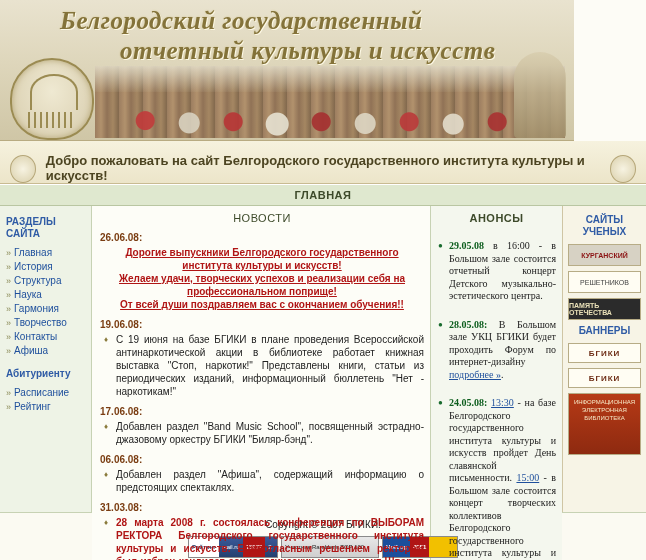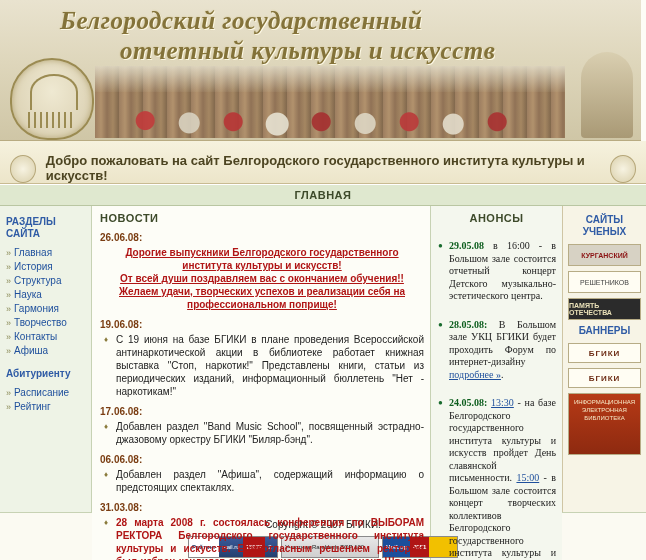--- a/index.html
+++ b/index.html
@@ -11,21 +11,21 @@
   #page {
     position: relative;
     width: 646px; height: 560px;
     overflow: hidden;
     background: #fdfcf6;
   }
 
   
   .header {
     position: relative;
-    width: 641px;
+    width: 574px;
     height: 140px;
     background: linear-gradient(180deg,#e9e3cf 0%,#ded6bb 45%,#cfc6a6 100%);
     overflow: hidden;
     border-bottom: 1px solid #b8ab82;
   }
   .header .photo-strip {
     position: absolute;
     left: 95px; top: 66px;
     width: 470px; height: 72px;
     background:
@@ -188,23 +188,23 @@
   }
   .menu-list li:before {
     content: "»";
     position: absolute; left: 0; top: 0;
     color: #8a8a57;
     font-size: 9px;
   }
 
   
   .main-head {
-    text-align: left;
+    text-align: center;
     font-size: 11px;
-    font-weight: bold;
+    font-weight: normal;
     color: #3d4a2a;
     letter-spacing: .5px;
     margin: 2px 0 8px 0;
   }
   .news-date {
     font-size: 10px;
     color: #7a3d12;
     font-weight: bold;
     margin: 8px 0 3px 0;
   }
@@ -386,22 +386,22 @@
         <li>Рейтинг</li>
       </ul>
     </div>
 
     <div class="col-main">
       <div class="main-head">НОВОСТИ</div>
 
       <div class="news-date">26.06.08:</div>
       <div class="news-red">
         <div>Дорогие выпускники Белгородского государственного института культуры и искусств!</div>
+        <div class="sub">Желаем удачи, творческих успехов и реализации себя на профессиональном поприще!</div>
         <div class="sub">От всей души поздравляем вас с окончанием обучения!!</div>
-        <div class="sub">Желаем удачи, творческих успехов и реализации себя на профессиональном поприще!</div>
       </div>
 
       <div class="news-date">19.06.08:</div>
       <div class="news-body bullet">С 19 июня на базе БГИКИ в плане проведения Всероссийской антинаркотической акции в библиотеке работает книжная выставка "Стоп, наркотик!" Представлены книги, статьи из периодических изданий, информационный бюллетень "Нет - наркотикам!"</div>
 
       <div class="news-date">17.06.08:</div>
       <div class="news-body bullet">Добавлен раздел "Band Music School", посвященный эстрадно-джазовому оркестру БГИКИ "Биляр-бэнд".</div>
 
       <div class="news-date">06.06.08:</div>
       <div class="news-body bullet">Добавлен раздел "Афиша", содержащий информацию о предстоящих спектаклях.</div>

